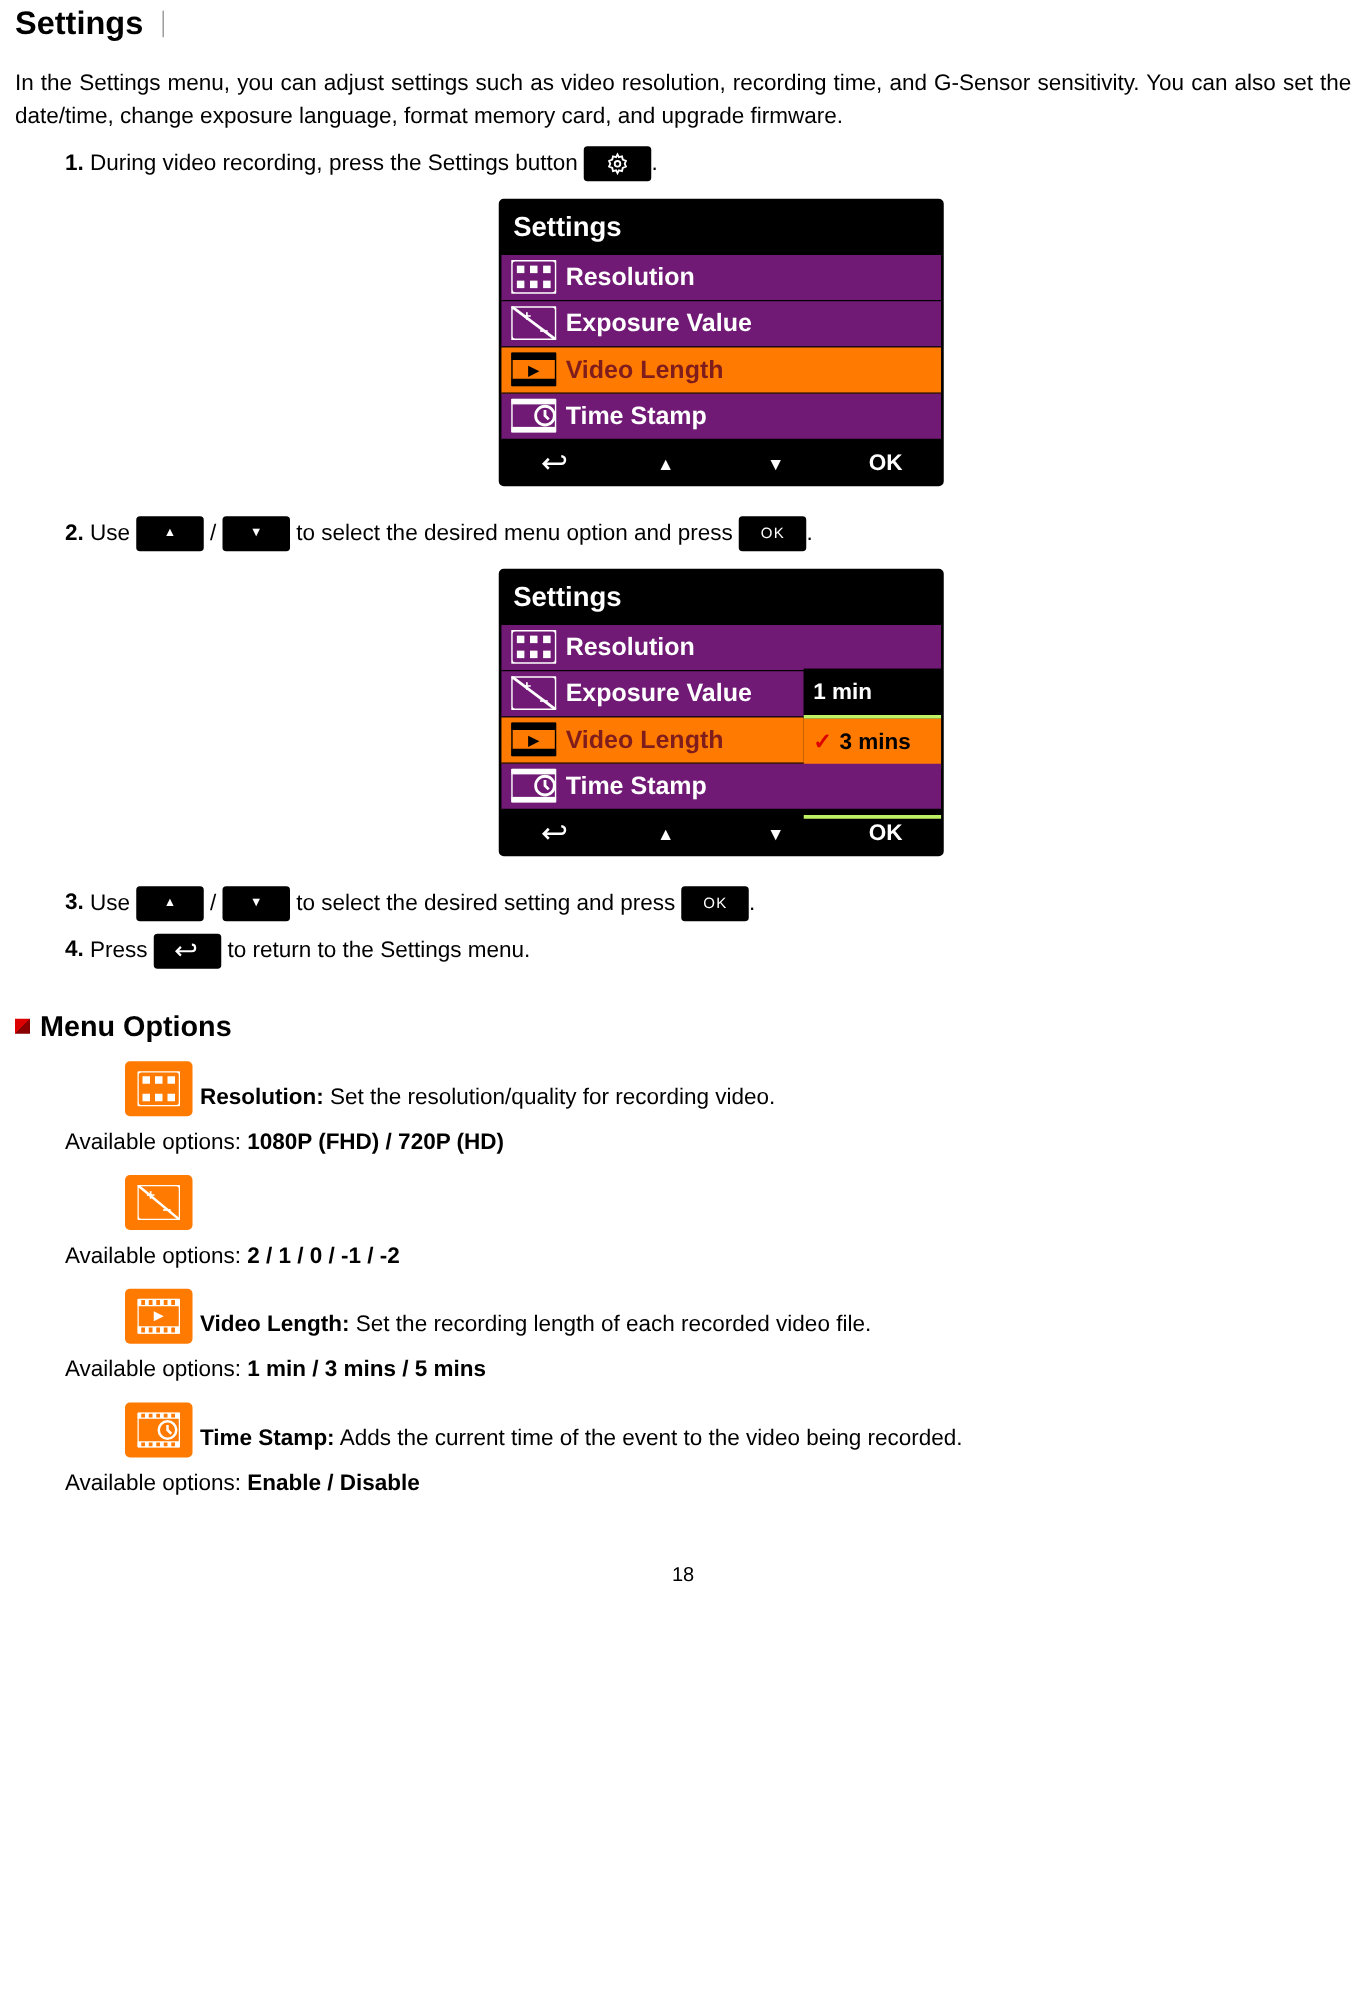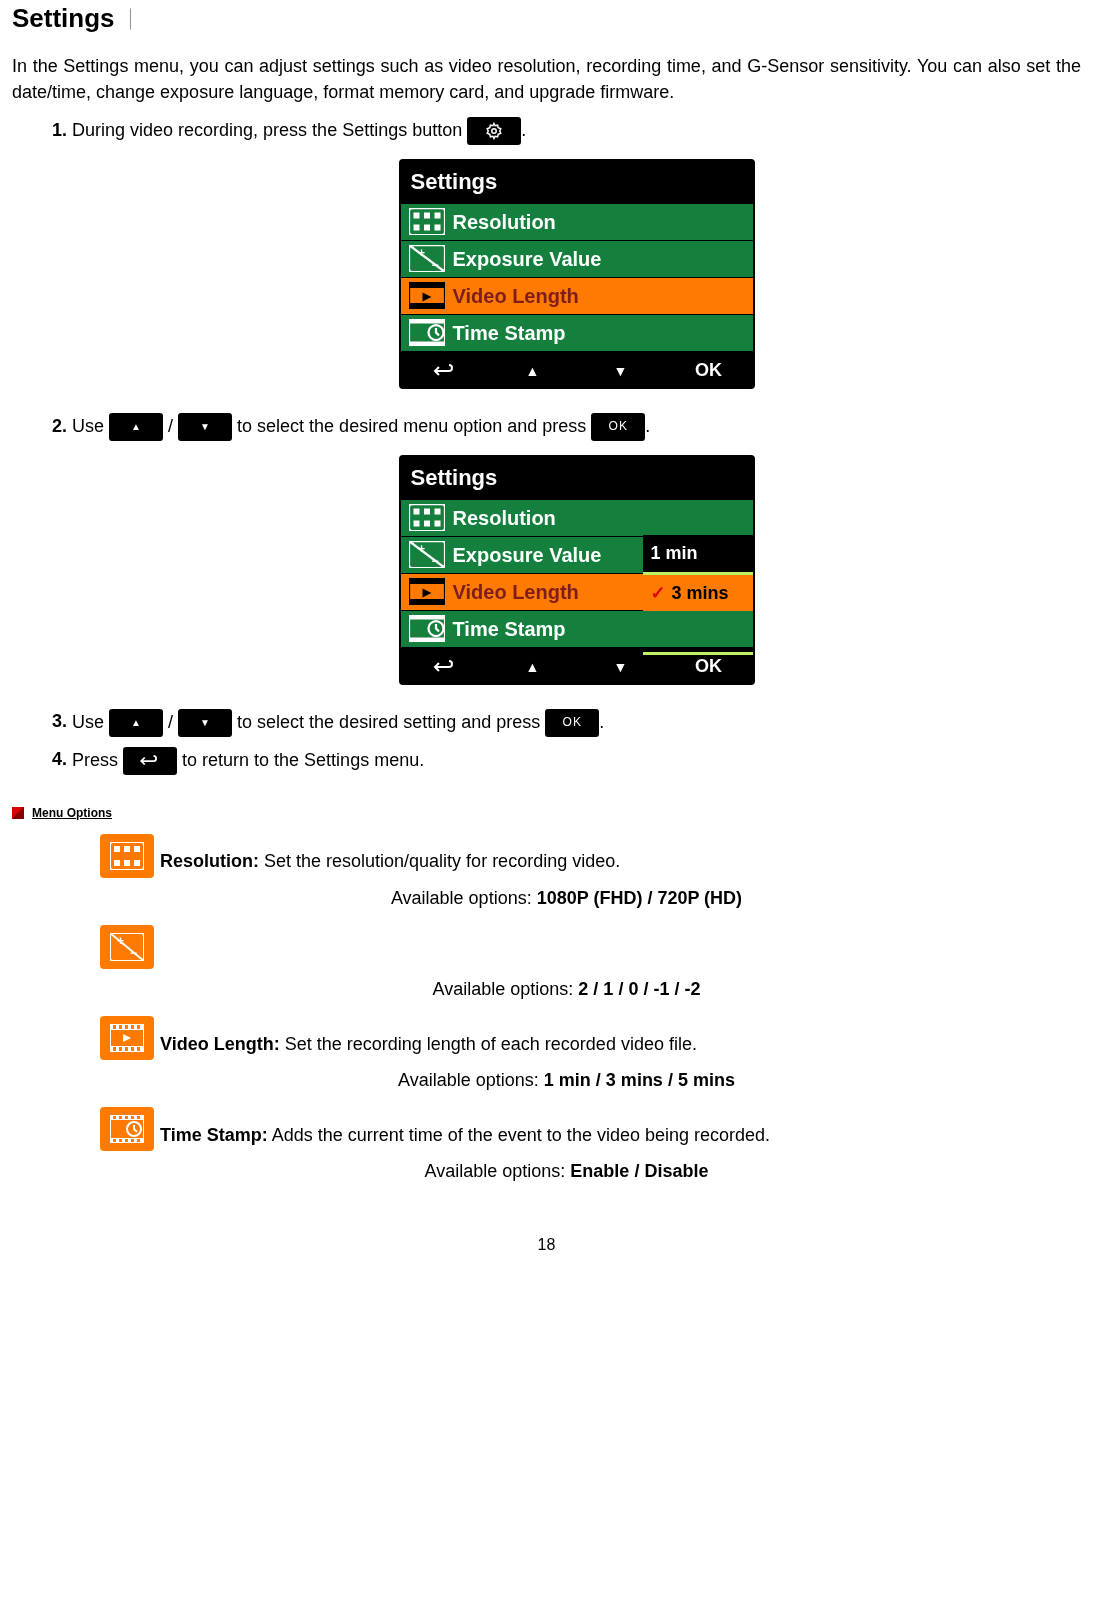--- a/index.html
+++ b/index.html
@@ -79,21 +79,21 @@
       border-bottom: 1px solid #000;
     }
     .ds-row .ds-icon {
       width: 36px;
       height: 28px;
       margin-right: 8px;
       display: flex;
       align-items: center;
       justify-content: center;
     }
-    .ds-row.gray { background: #15803d; }
+    .ds-row.gray { background: #701a75; }
     .ds-row.orange { background: #ff7a00; color: #000; }
     .ds-row.orange .ds-icon, .ds-row.orange .ds-label { color: #7f1d1d; text-align: center; }
     .ds-bottombar {
       display: flex;
       background: #000;
       color: #fff;
       padding: 6px 0 4px 0;
       justify-content: space-around;
       align-items: center;
     }
@@ -132,22 +132,21 @@
       margin-top: 30px;
       margin-bottom: 12px;
     }
     .red-square {
       width: 12px;
       height: 12px;
       background: linear-gradient(135deg, #d00 50%, #800 50%);
     }
     .section-title {
       font-weight: bold;
-      font-size: 12px;
-      text-decoration: underline;
+      font-size: 23px;
     }
     .menu-options {
       padding-left: 40px;
     }
     .opt-block {
       margin-bottom: 14px;
     }
     .opt-line {
       display: flex;
       align-items: flex-end;
@@ -163,21 +162,20 @@
       display: flex;
       align-items: center;
       justify-content: center;
       flex-shrink: 0;
     }
     .opt-icon svg { width: 34px; height: 28px; }
     .opt-text { line-height: 1.3; padding-bottom: 4px; }
     .opt-title { font-weight: bold; }
     .opt-avail {
       margin-top: 2px;
-      text-align: center;
     }
     .opt-avail-label { font-weight: normal; }
     .opt-avail-values { font-weight: bold; }
     .page-num {
       text-align: center;
       margin-top: 50px;
       font-size: 16px;
     }
   </style>
 </head>

